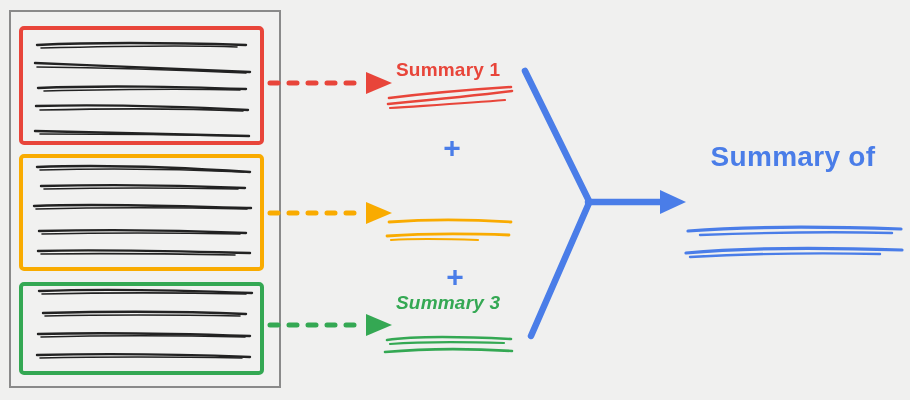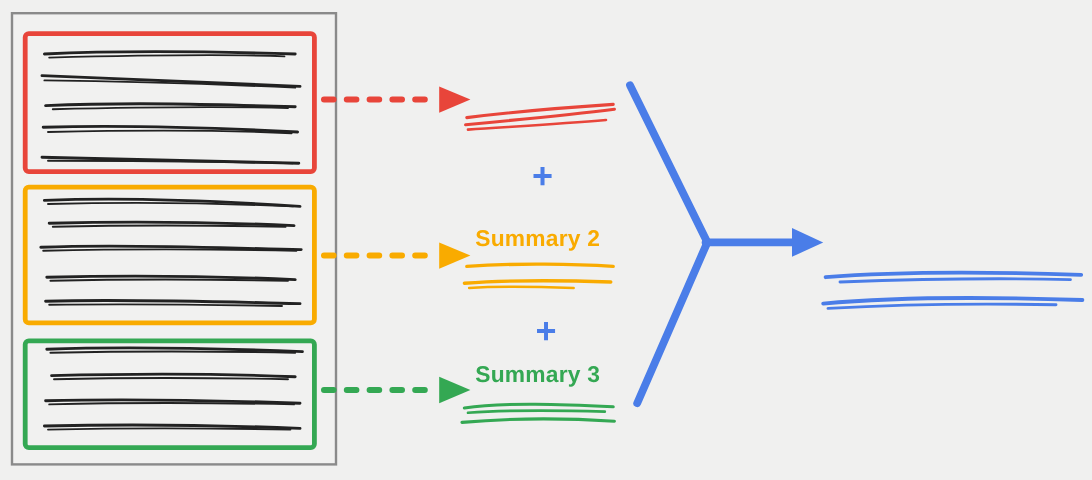--- a/index.html
+++ b/index.html
@@ -44,21 +44,21 @@
   .merge  { stroke-width: 6.5; }
 
   
   .label {
     position: absolute;
     font-size: 19px; font-weight: 700; letter-spacing: 0.2px;
     white-space: nowrap;
   }
   .label.l-red    { left: 396px; top: 59px;  color: var(--red, #E8453A); }
   .label.l-orange { left: 396px; top: 189px; color: var(--orange, #F9AB00); }
-  .label.l-green  { left: 396px; top: 302px; color: var(--green, #34A853); }
+  .label.l-green  { left: 396px; top: 292px; color: var(--green, #34A853); font-style: italic; }
 
   .plus {
     position: absolute; width: 34px; text-align: center;
     font-size: 30px; font-weight: 700; line-height: 30px;
     color: var(--blue, #4A7DE8);
   }
   .plus.p1 { left: 435px; top: 133px; }
   .plus.p2 { left: 438px; top: 262px; }
 
   .result-title {
@@ -155,21 +155,22 @@
     </g>
 
     <g>
       <path class="s-blue" stroke-width="3.2" d="M688 231 C750 226 840 227 901 229"></path>
       <path class="s-blue" stroke-width="2.4" d="M700 235 C780 232 850 232 892 233"></path>
       <path class="s-blue" stroke-width="3.2" d="M686 253 C750 247 840 248 902 250"></path>
       <path class="s-blue" stroke-width="2.4" d="M690 257 C760 253 830 253 880 254"></path>
     </g>
   </svg>
 
+  <div class="label l-red">Summary 1</div>
   <div class="plus p1">+</div>
-  <div class="label l-orange">Summary 2</div>
   <div class="plus p2">+</div>
   <div class="label l-green">Summary 3</div>
 
   <div class="result-title">
+    <div>Summary of</div>
   </div>
 
 </div>
 
 </body></html>

